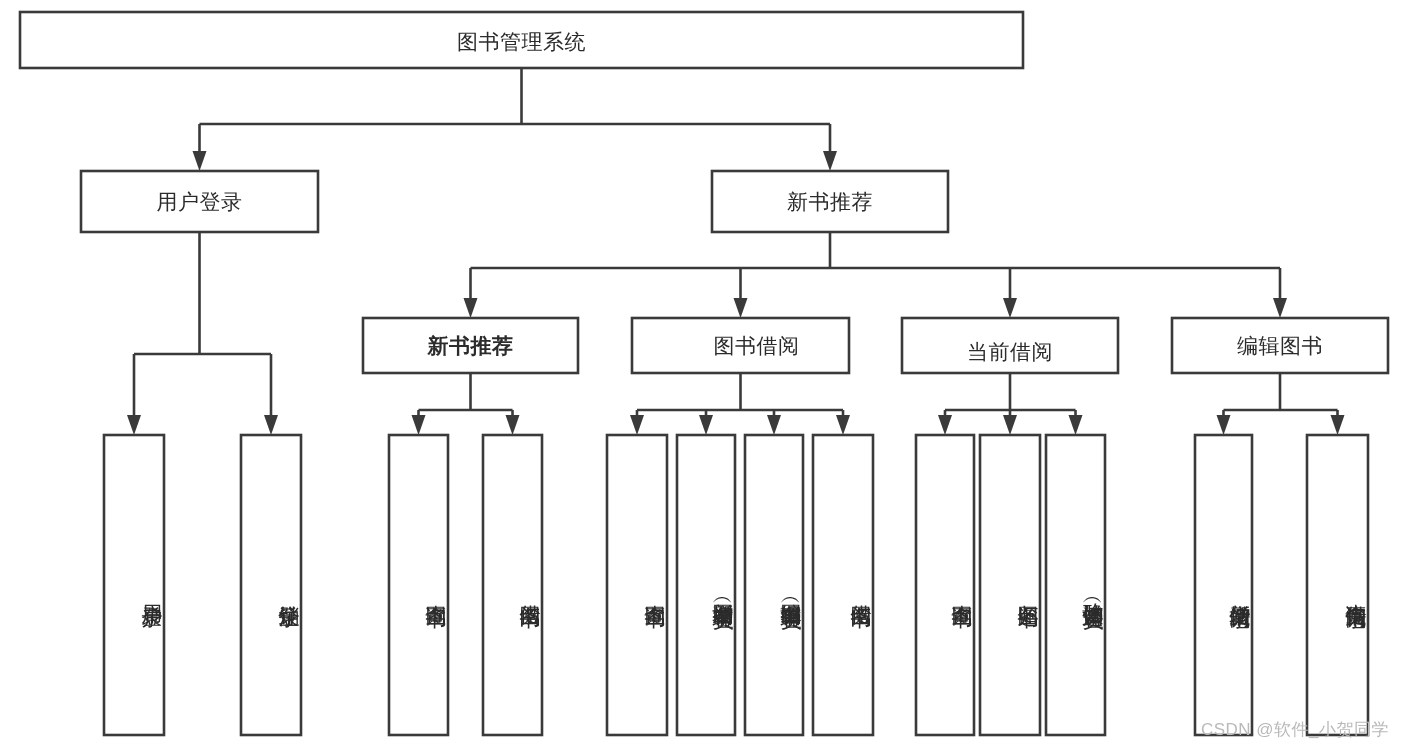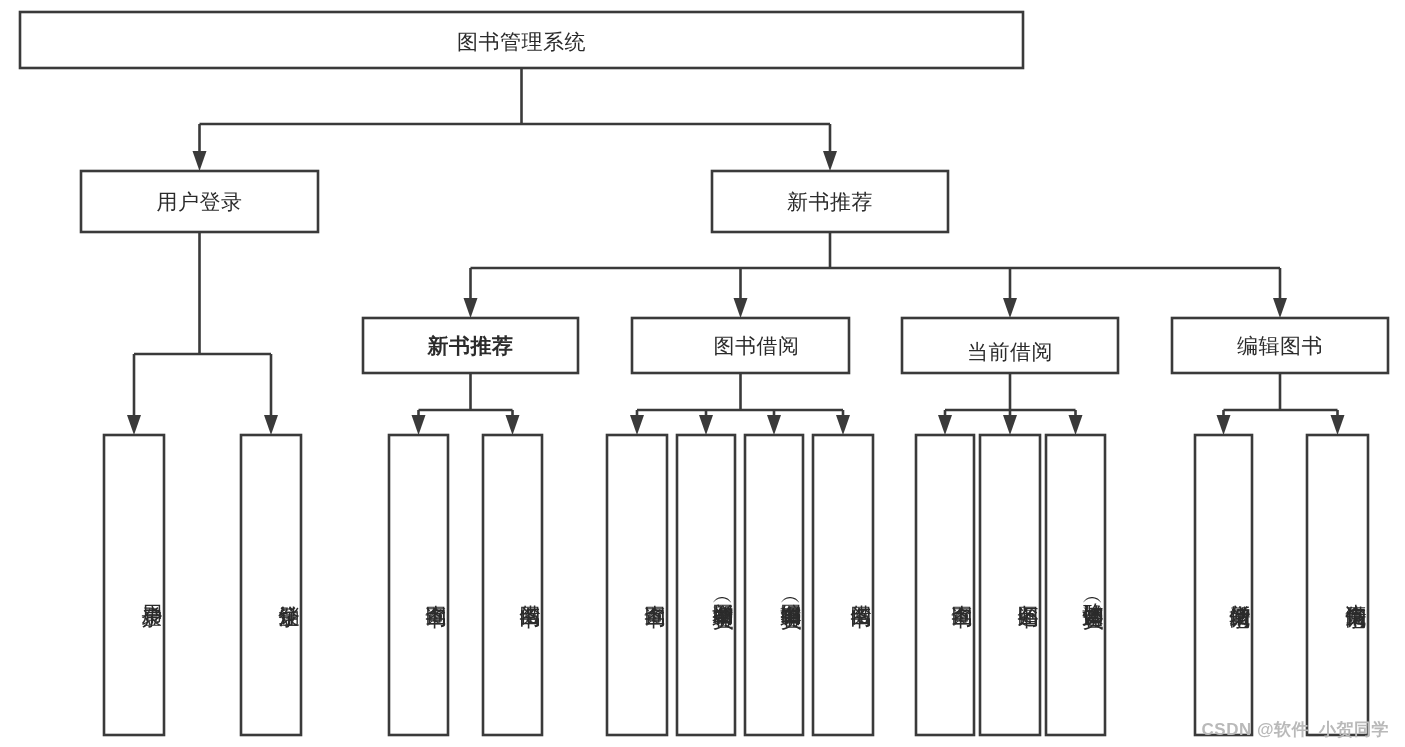--- a/index.html
+++ b/index.html
@@ -68,21 +68,20 @@
   }
   .watermark {
     position: absolute;
     right: 16px;
     bottom: 6px;
     font-size: 17px;
     color: #b9b9b9;
     letter-spacing: 0.5px;
     white-space: nowrap;
     pointer-events: none;
-    font-weight: bold;
   }
 </style>
 </head>
 <body>
 
 <div id="diagram-root">
   <svg class="flow" viewBox="0 0 1405 747">
     <g id="edge-layer">
         <path d="M 521.5 68 L 521.5 124" class="link-line"></path>
         <path d="M 199.5 124 L 830 124" class="link-line"></path>

